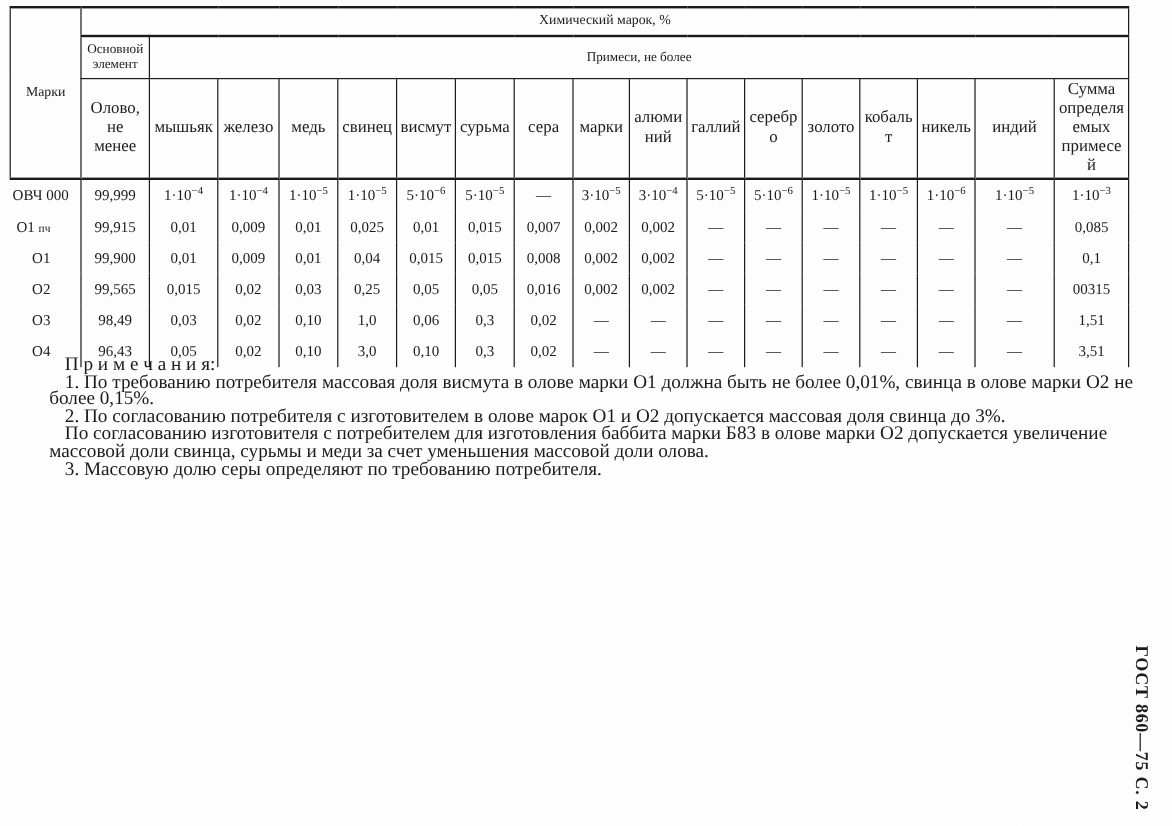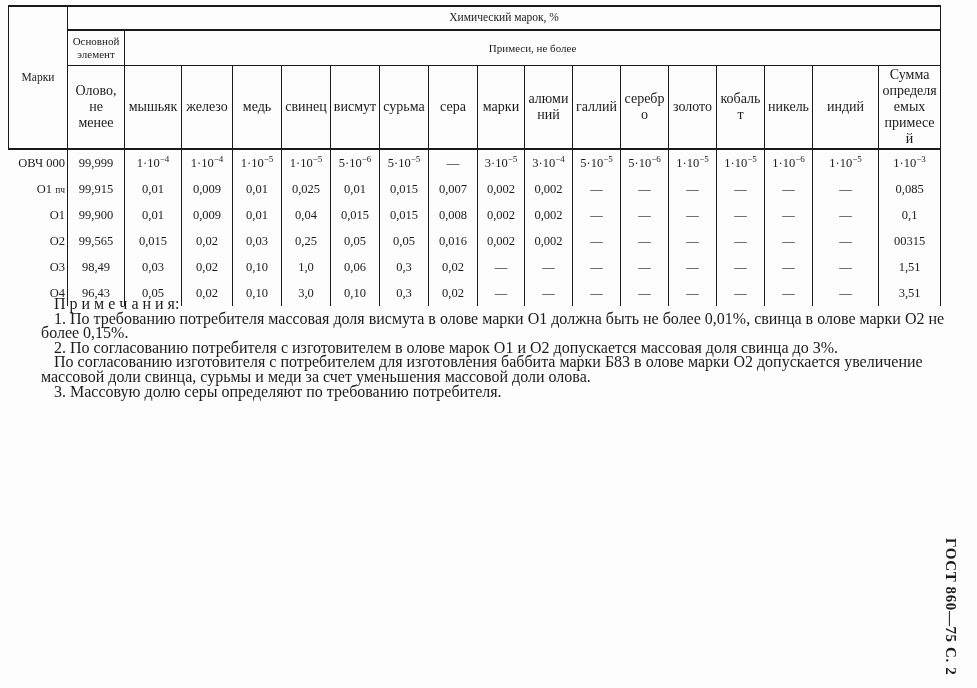--- a/index.html
+++ b/index.html
@@ -49,21 +49,21 @@
     border-left: 1.5px solid #1a1a1a;
     border-right: 1.5px solid #1a1a1a;
     border-top: none; border-bottom: none;
     height: 24px;
     font-size: 12.5px;
     white-space: nowrap;
   }
   tbody td.grade-cell {
     border-left: none;
     text-align: right;
-    padding-right: 2px;
+    padding-right: 25px;
     font-size: 12.5px;
   }
   tbody td .suffix { font-size: 9.5px; }
   sup { font-size: 9px; line-height: 0; }
 
   
   .notes {
     position: absolute;
     top: 297px; left: 41px;
     width: 922px;

